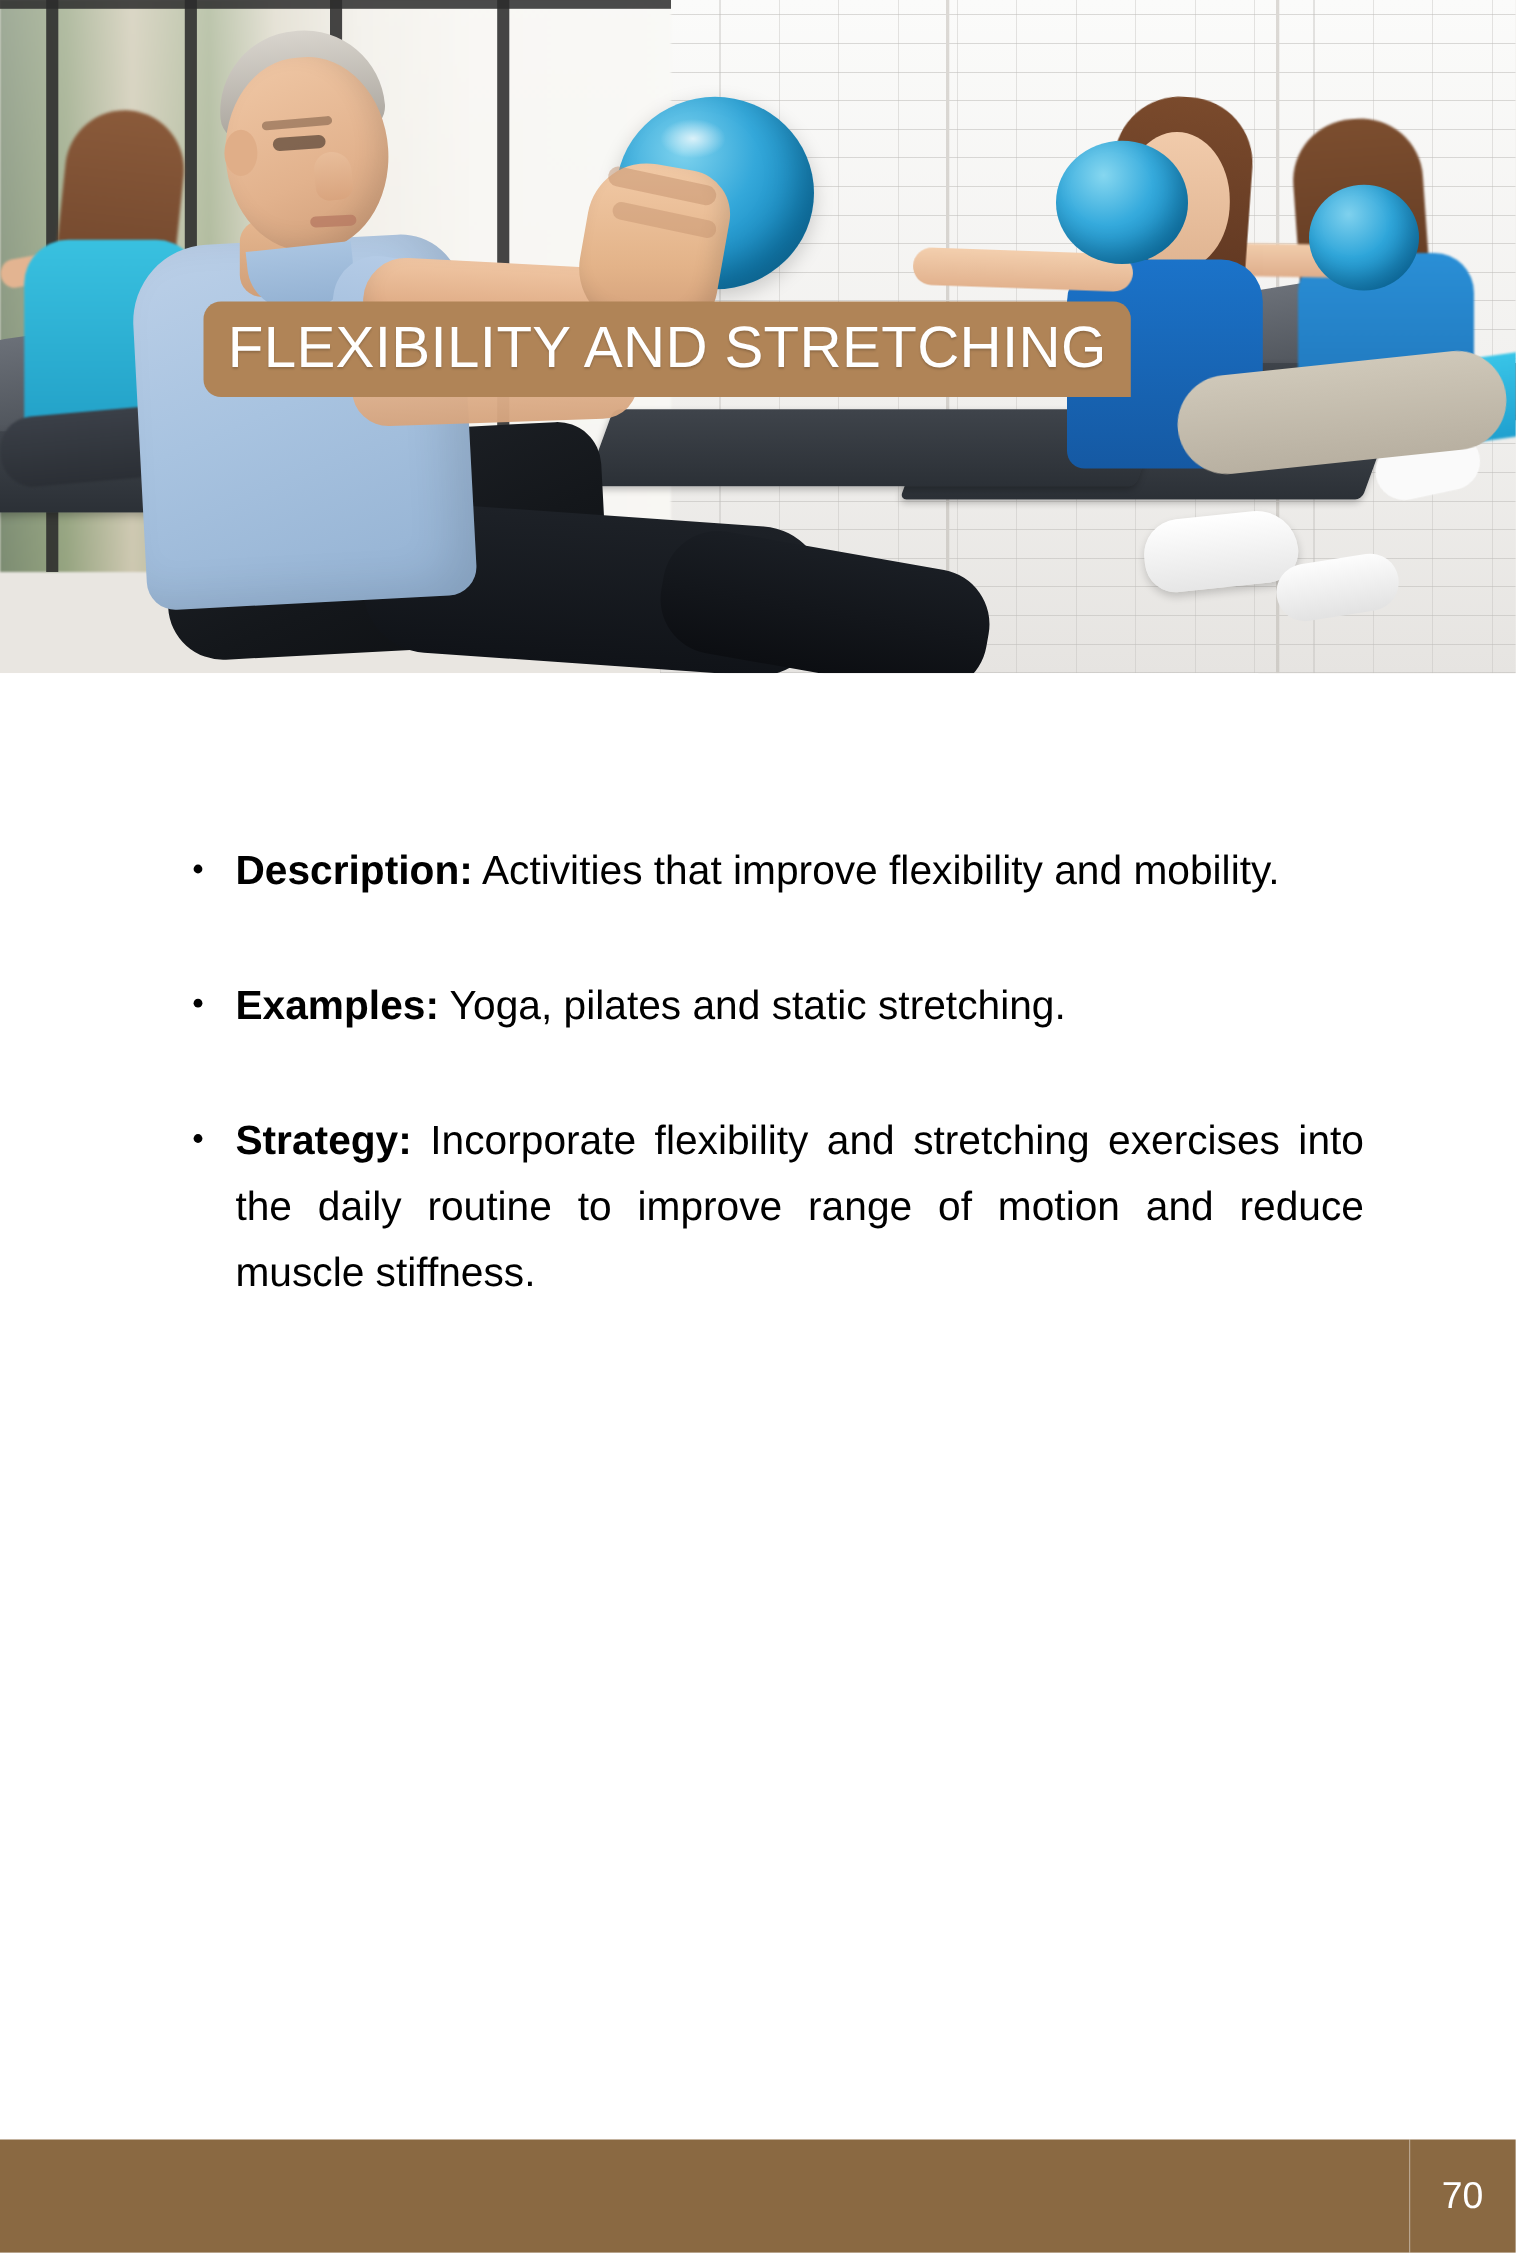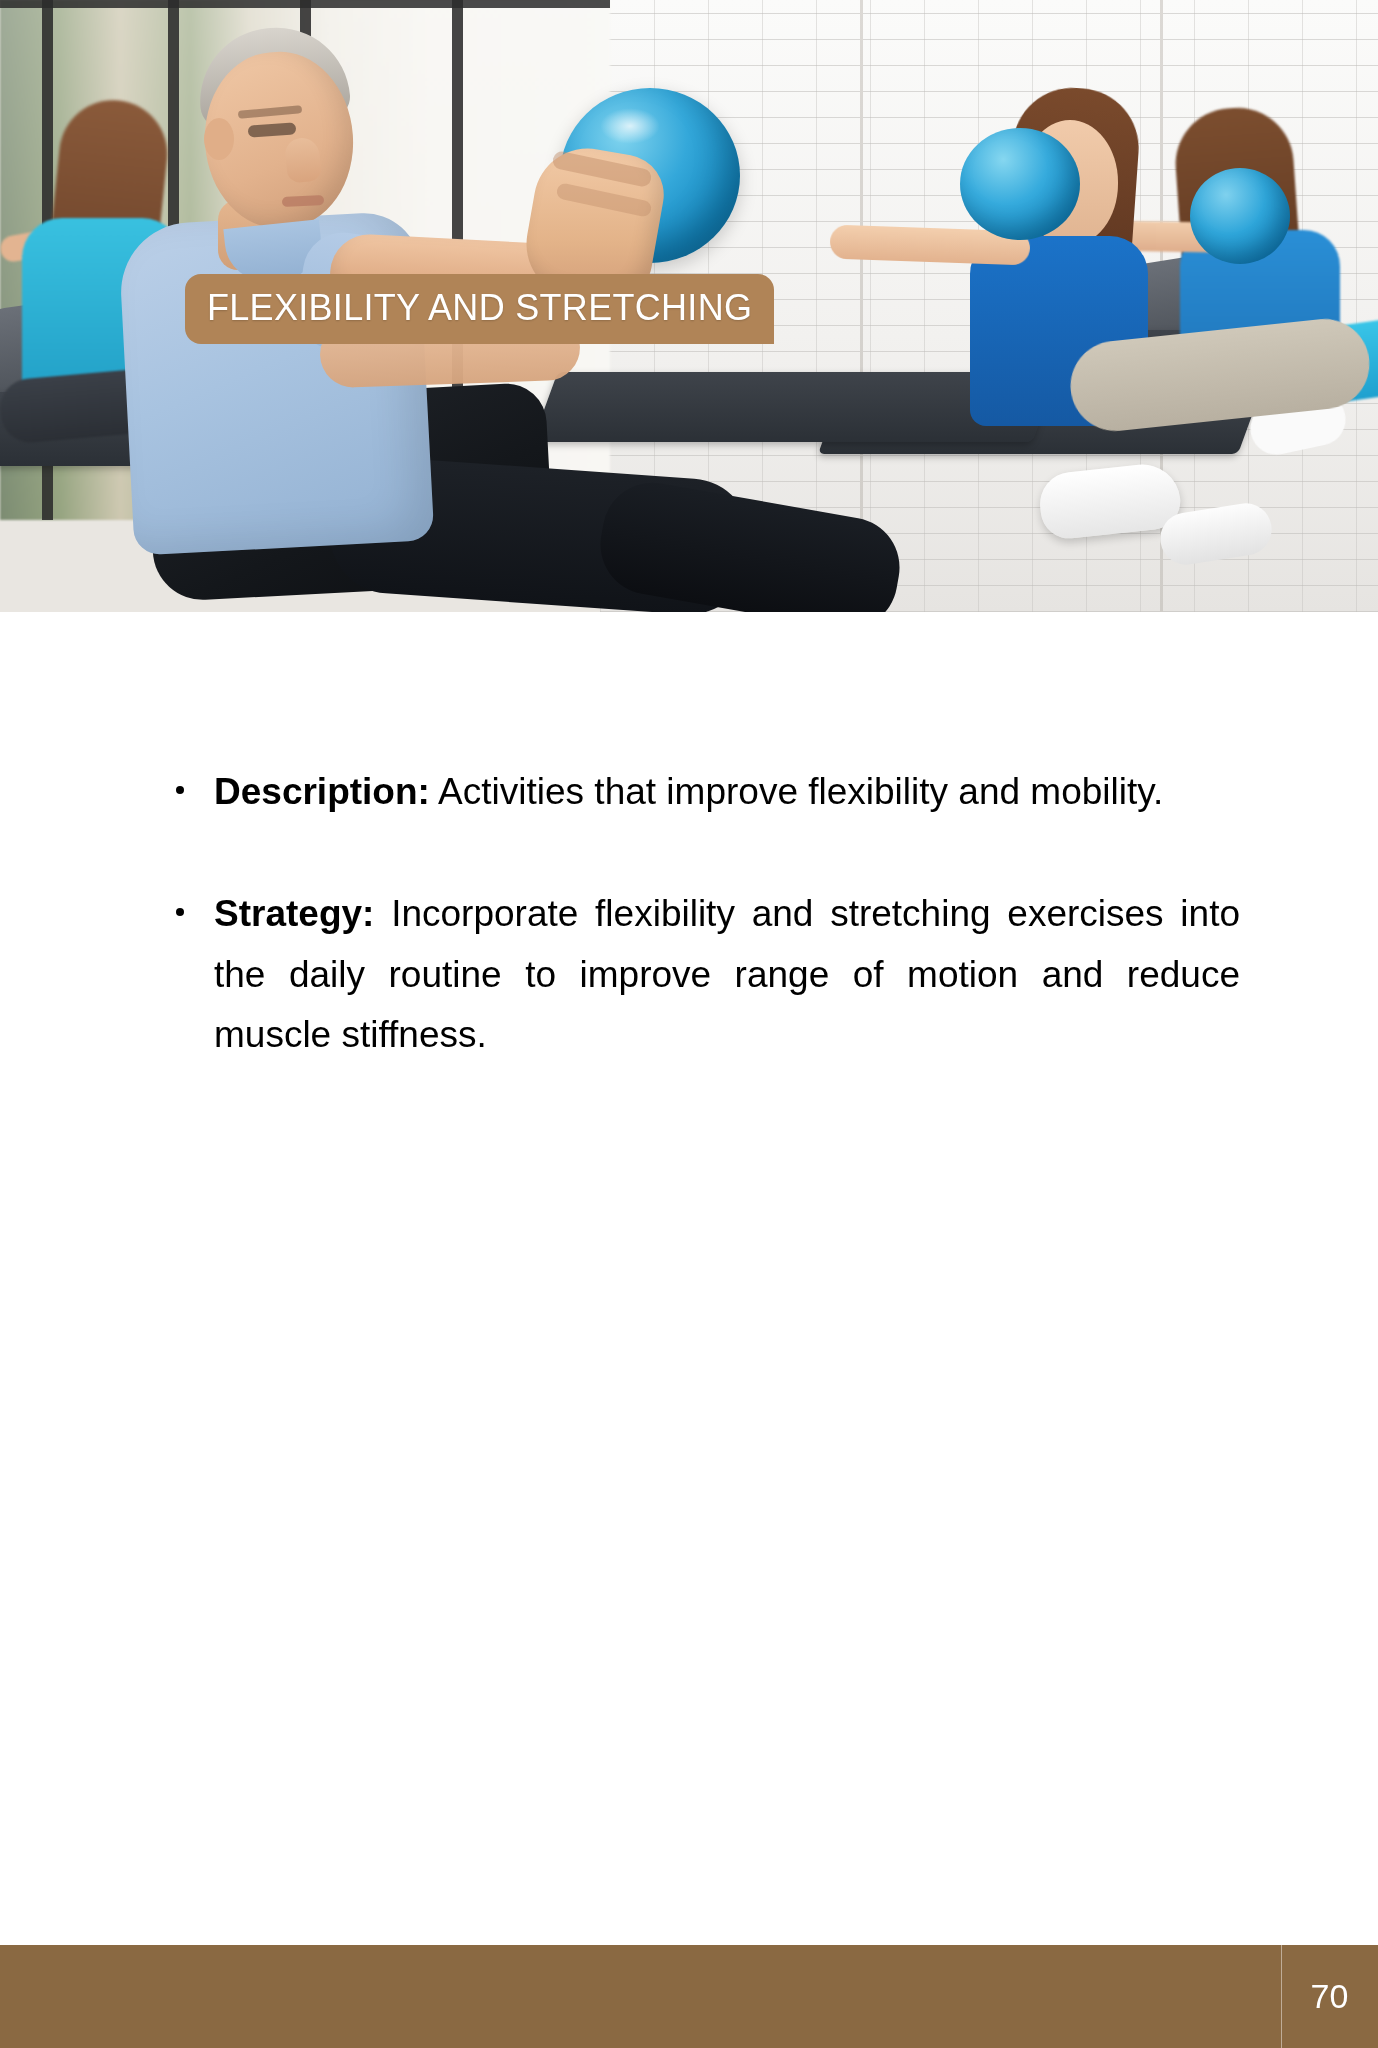--- a/index.html
+++ b/index.html
@@ -315,21 +315,21 @@
   }
   .man-shin {
     position: absolute; left: 600px; top: 500px; width: 300px; height: 112px;
     background: linear-gradient(180deg,#1a1e24,#0c0e12);
     border-radius: 50px; transform: rotate(10deg);
   }
   .title-line {
     display: inline-block;
     background: #b08457;
     color: #ffffff;
-    font-size: 36px;
+    font-size: 53px;
     line-height: 1.0;
     letter-spacing: 0.3px;
     padding: 16px 22px 18px 22px;
     white-space: nowrap;
     text-shadow: 0 1px 2px rgba(0,0,0,0.18);
   }
   .title-line-1 {
     border-radius: 16px 16px 0 16px;
     margin-left: 0;
   }
@@ -503,20 +503,25 @@
 
 <div class="content">
   <ul class="bullet-list">
 
     <li class="bullet">
       <span class="dot"></span>
       <b>Description:</b>
       <span>Activities that improve flexibility and mobility.</span>
     </li>
 
+    <li class="bullet">
+      <span class="dot"></span>
+      <b>Examples:</b>
+      <span>Yoga, pilates and static stretching.</span>
+    </li>
 
     <li class="bullet">
       <span class="dot"></span>
       <b>Strategy:</b>
       <span>Incorporate flexibility and stretching exercises into the daily routine to improve range of motion and reduce muscle stiffness.</span>
     </li>
 
   </ul>
 </div>
 

